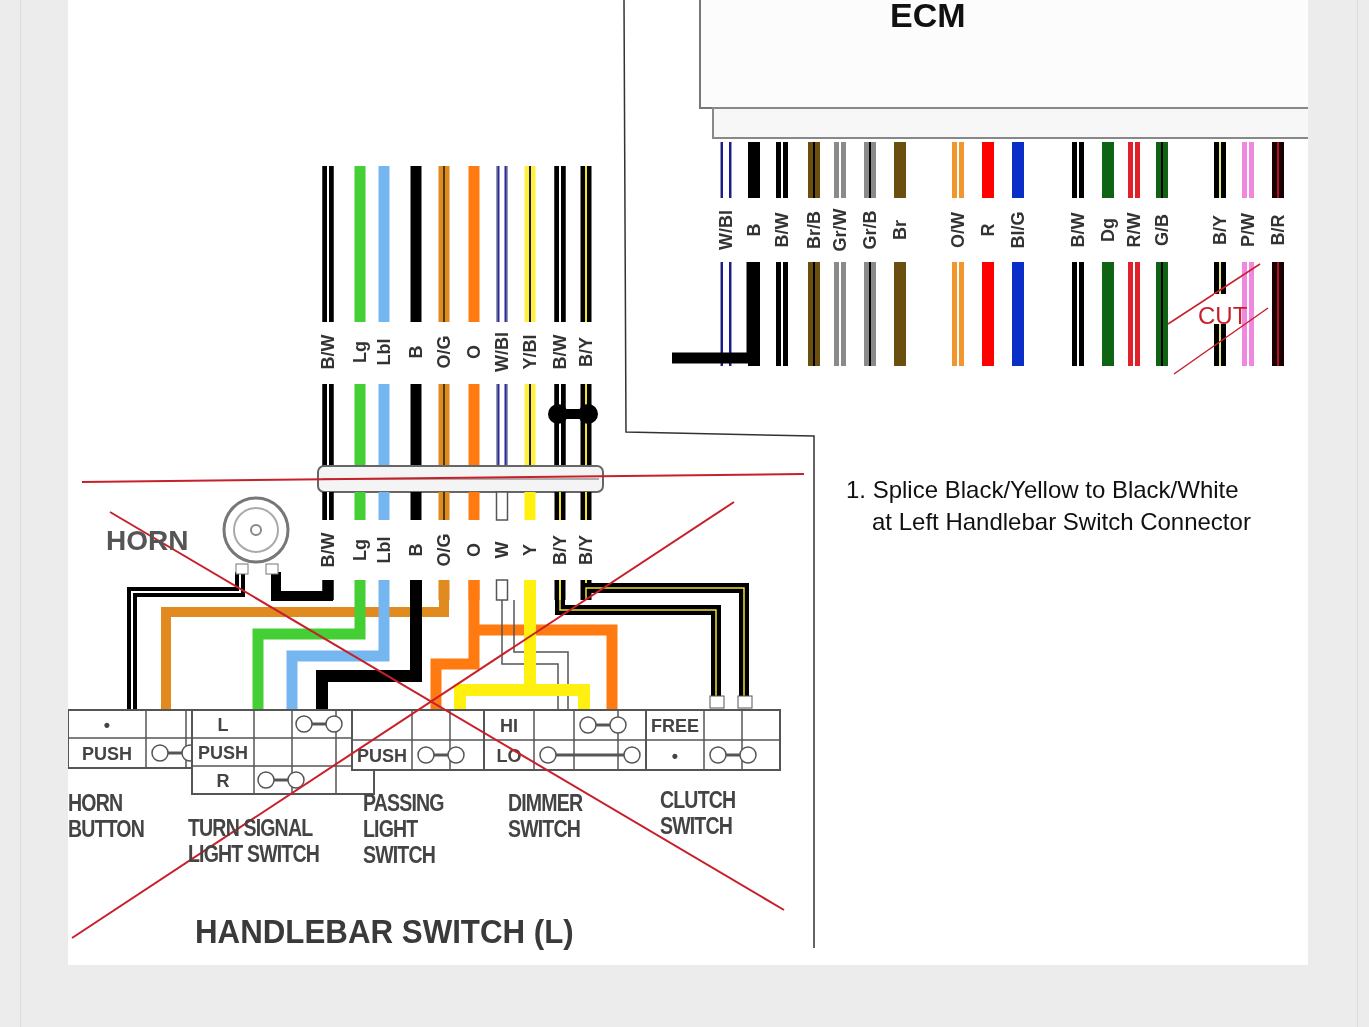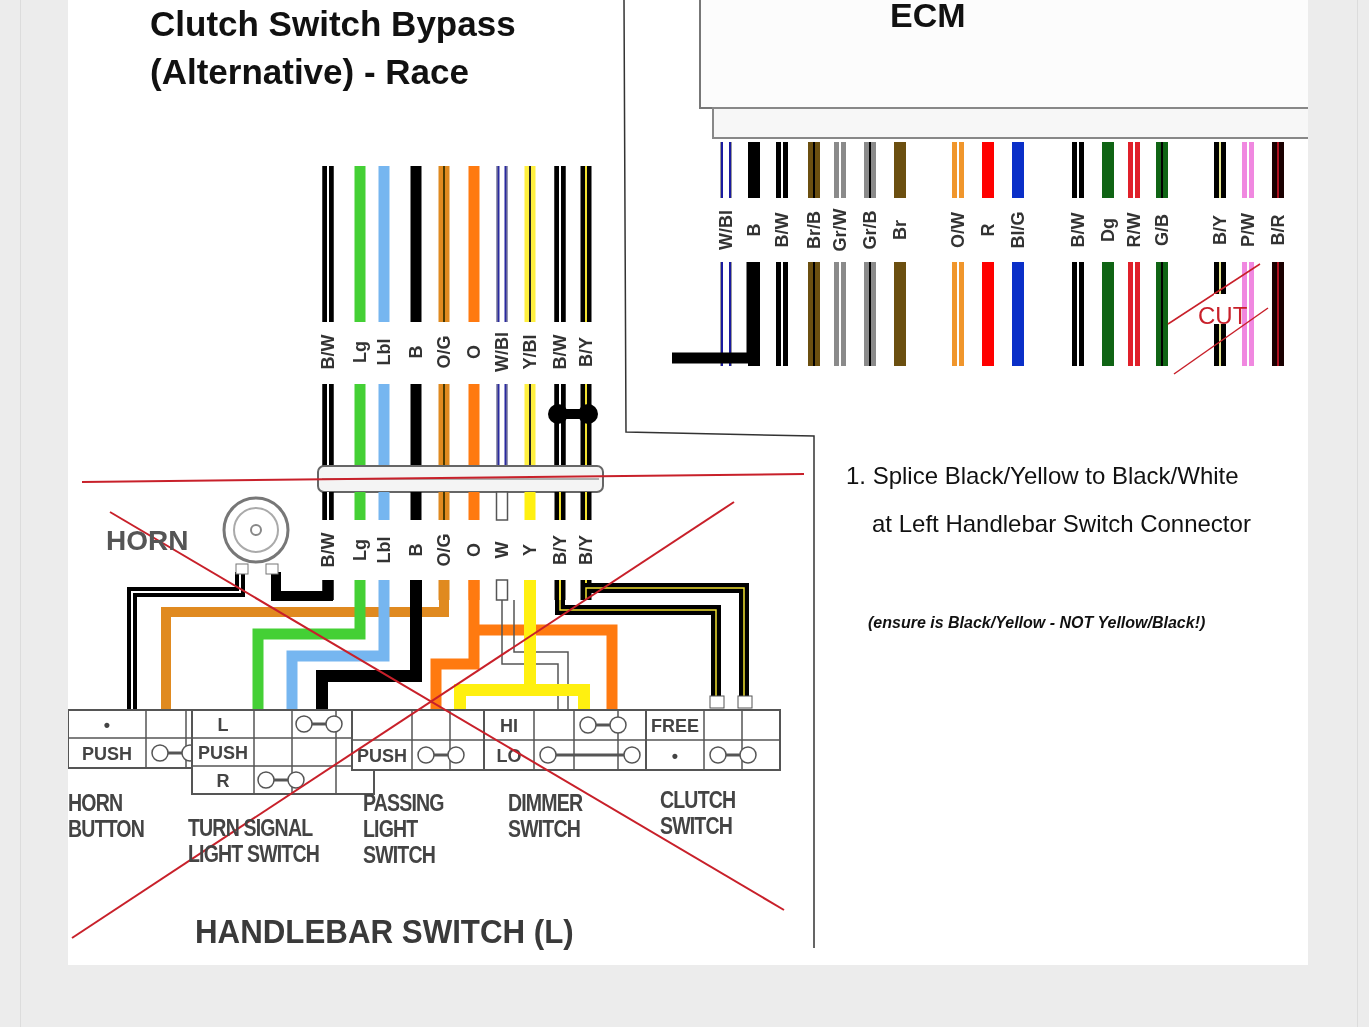--- a/index.html
+++ b/index.html
@@ -413,24 +413,20 @@
         <rect x="642" y="696" width="14" height="12" fill="#fff" stroke="#555"></rect>
         <rect x="670" y="696" width="14" height="12" fill="#fff" stroke="#555"></rect>
       </g>
       <g>
         <line x1="14" y1="482" x2="736" y2="474" stroke="#c8202a" stroke-width="2"></line>
         <line x1="42" y1="512" x2="716" y2="910" stroke="#c8202a" stroke-width="2"></line>
         <line x1="4" y1="938" x2="666" y2="502" stroke="#c8202a" stroke-width="2"></line>
       </g>
     </svg>
 
-  <div class="title">
-    <div>Clutch Switch Bypass</div>
-    <div>(Alternative)   -  Race</div>
-  </div>
 
   <div class="ecm-label">ECM</div>
 
   <div class="horn-label">HORN</div>
 
   <div class="sw-label" style="left:0;top:790px;">
     <div>HORN</div>
     <div>BUTTON</div>
   </div>
   <div class="sw-label" style="left:120px;top:815px;">
@@ -446,18 +442,17 @@
     <div>DIMMER</div>
     <div>SWITCH</div>
   </div>
   <div class="sw-label" style="left:592px;top:787px;">
     <div>CLUTCH</div>
     <div>SWITCH</div>
   </div>
 
   <div class="hb-title">HANDLEBAR SWITCH (L)</div>
 
-  <div class="instr" style="top:462px;">
+  <div class="instr" style="top:476px;">
     <div>1. Splice Black/Yellow to Black/White</div>
-    <div style="padding-left:26px;margin-top:20px;">at Left Handlebar Switch Connector</div>
-  </div>
-  <div class="instr-note">(ensure is Black/Yellow - NOT Yellow/Black!)</div>
+    <div style="padding-left:26px;margin-top:4px;">at Left Handlebar Switch Connector</div>
+  </div>
 </div>
 
 </body></html>

